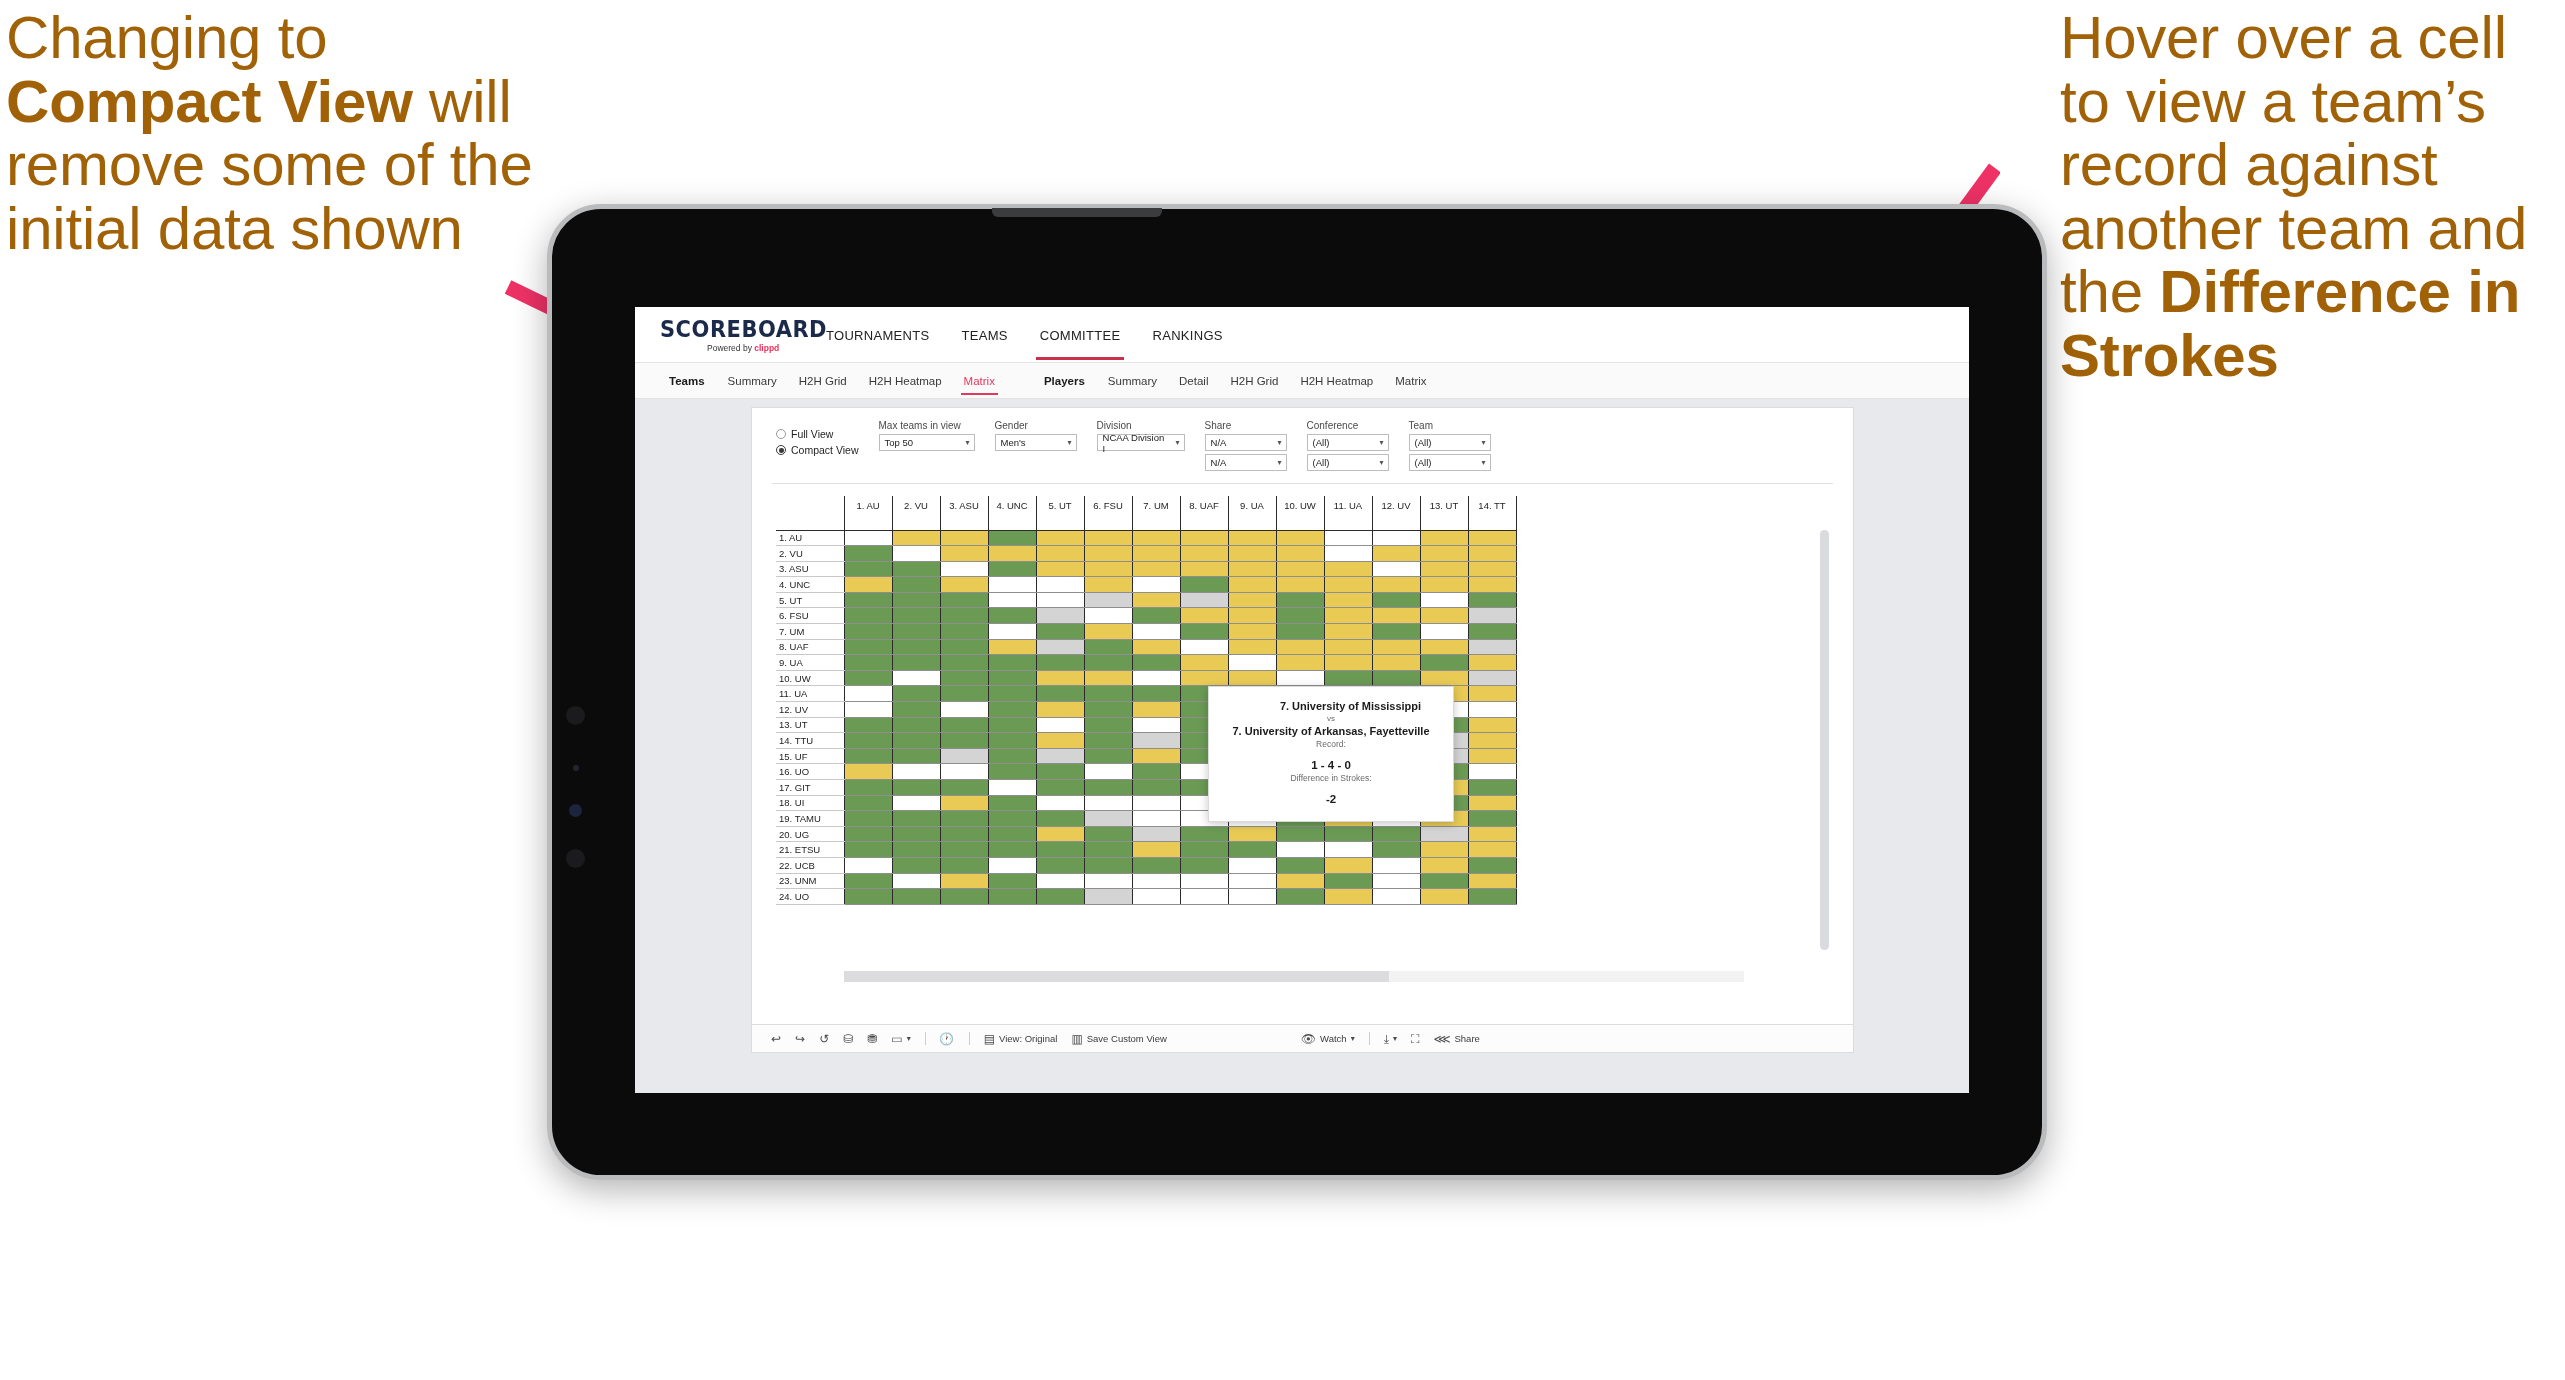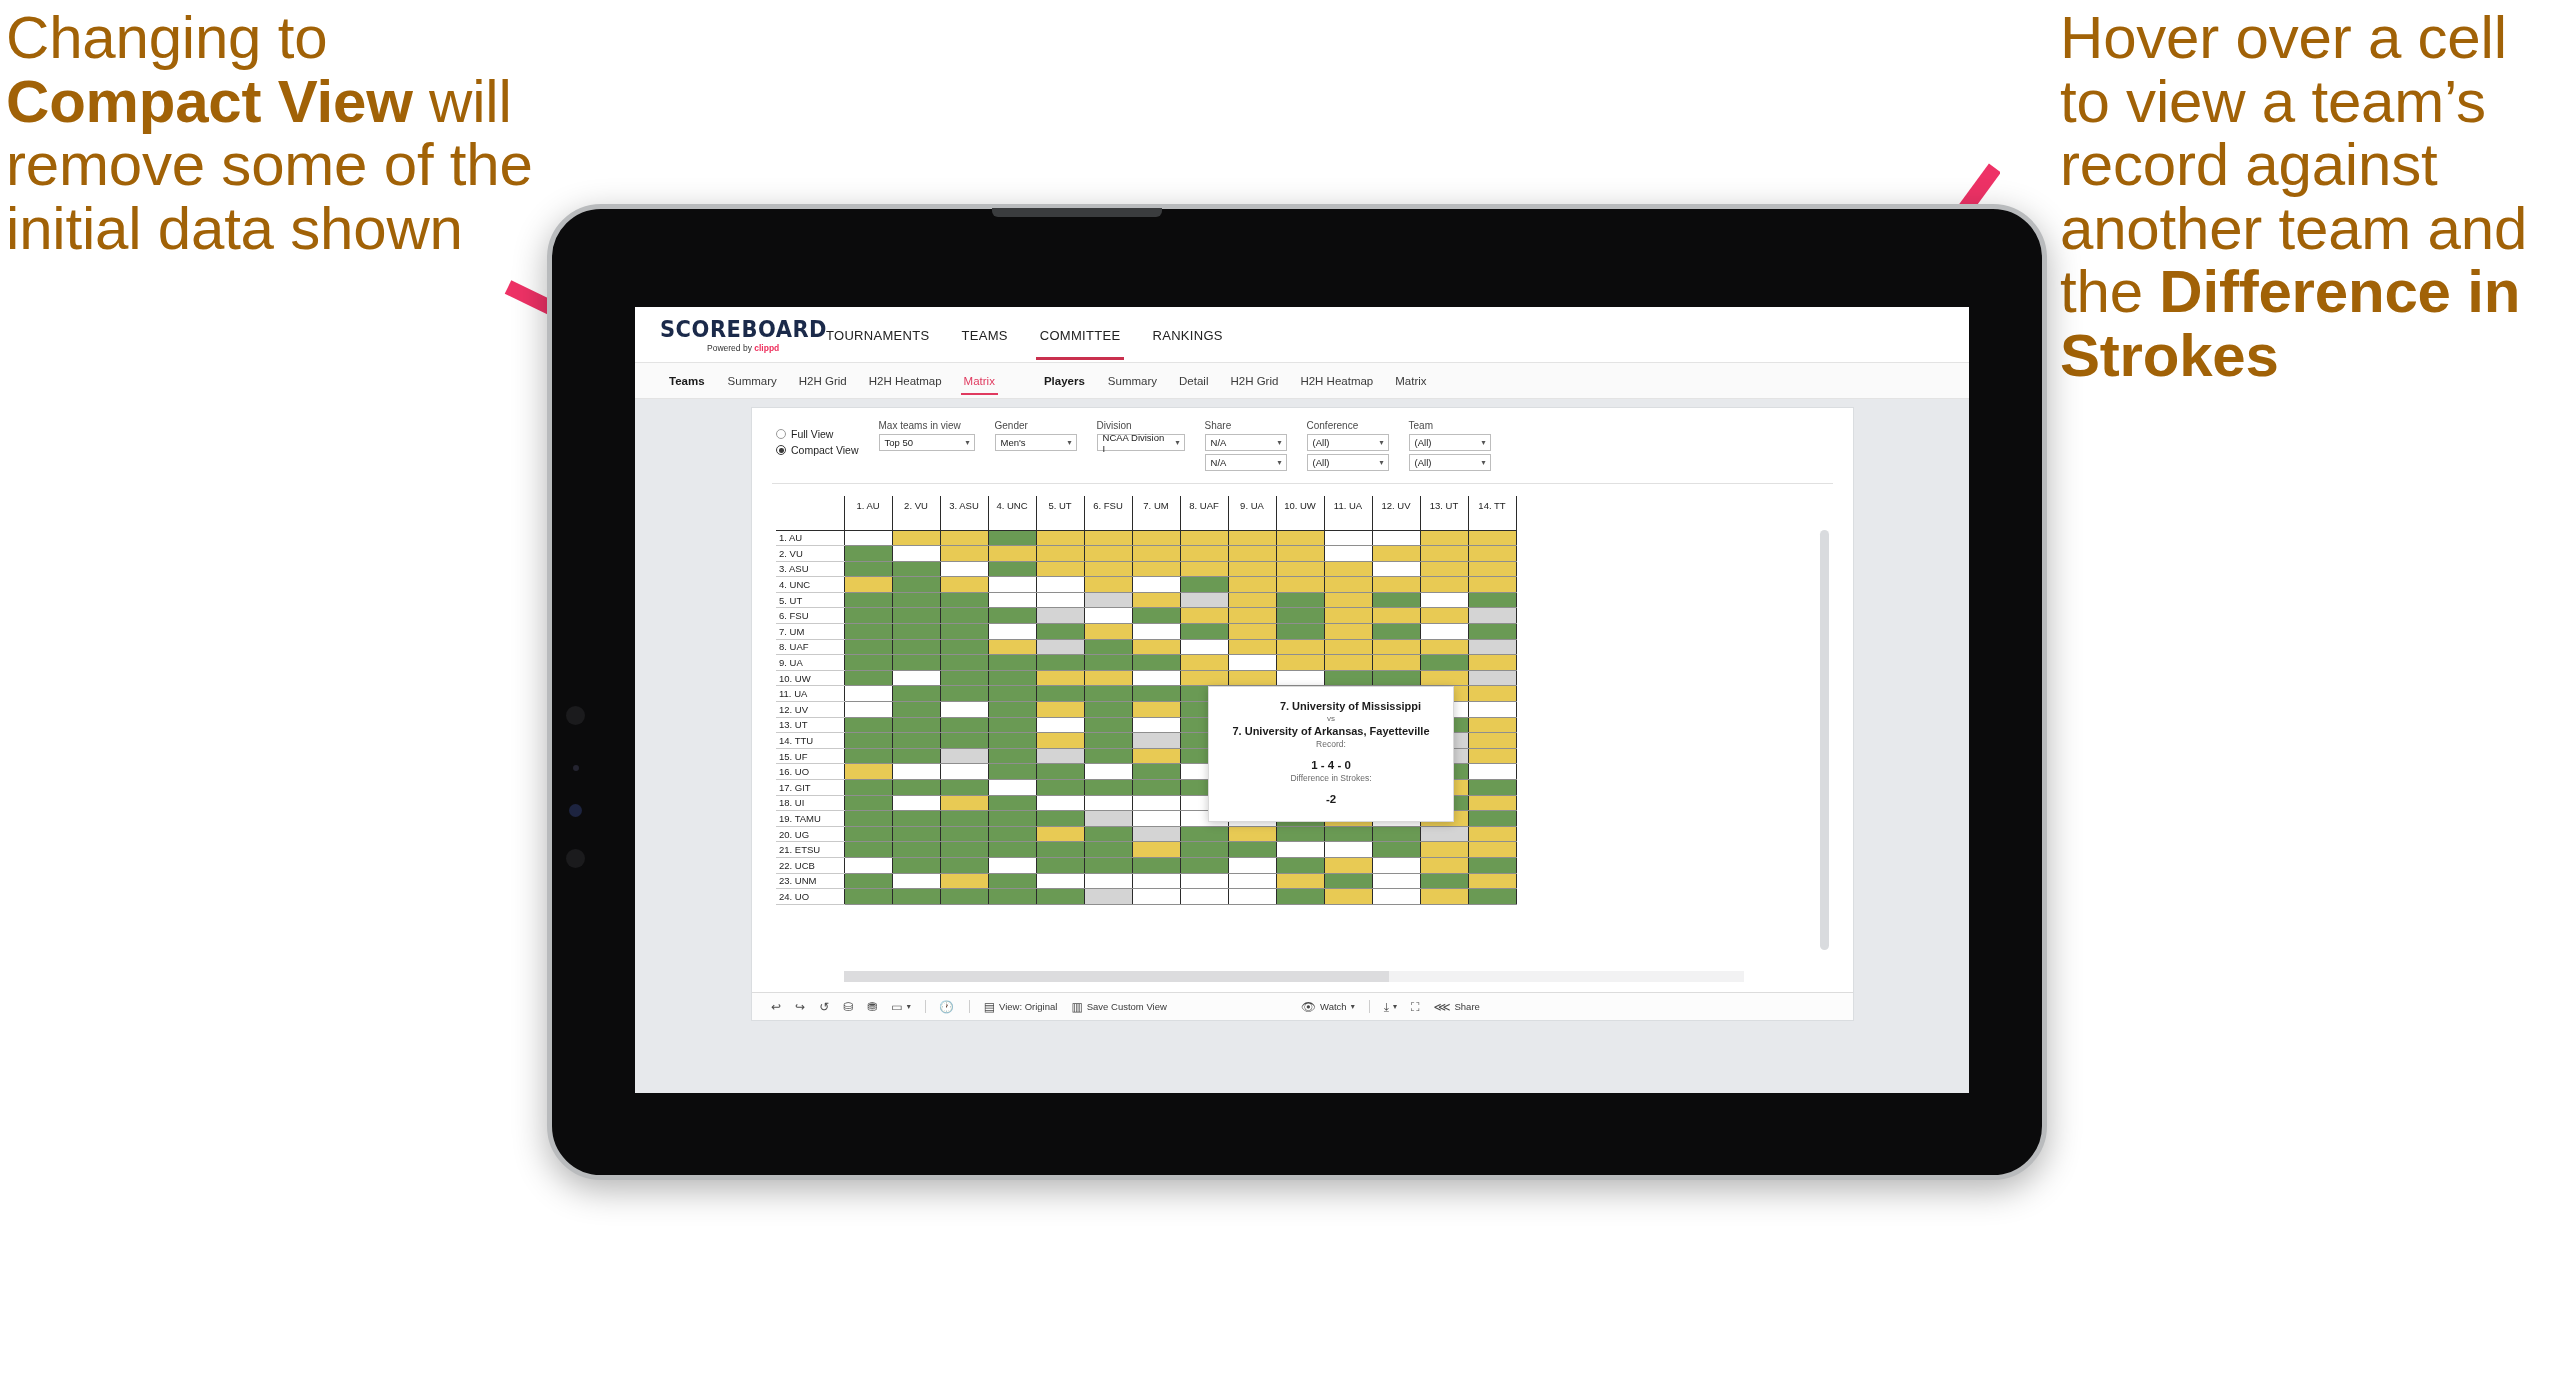--- a/index.html
+++ b/index.html
@@ -87,21 +87,21 @@
   }
   .snav-item.active { color: #e03a5f; }
   .snav-item.active::after {
     content: ""; position: absolute; left: 8px; right: 8px; bottom: 0;
     height: 2px; background: #e03a5f;
   }
 
   
   #appbody { background: #e7e9ec; height: 694px; position: relative; }
   #panel {
-    position: absolute; left: 116px; top: 8px; width: 1103px; bottom: 72px;
+    position: absolute; left: 116px; top: 8px; width: 1103px; bottom: 40px;
     background: #fff; border: 1px solid #dadde0;
   }
 
   
   #filters { display: flex; align-items: flex-start; padding: 12px 0 8px 24px; gap: 20px; }
   .fblock { }
   .flabel { font-size: 10px; color: #4a4a4a; margin-bottom: 3px; }
   .fsel {
     border: 1px solid #bdbdbd; background: #fff; height: 17px;
     font-size: 9.5px; color: #222; display: flex; align-items: center;

